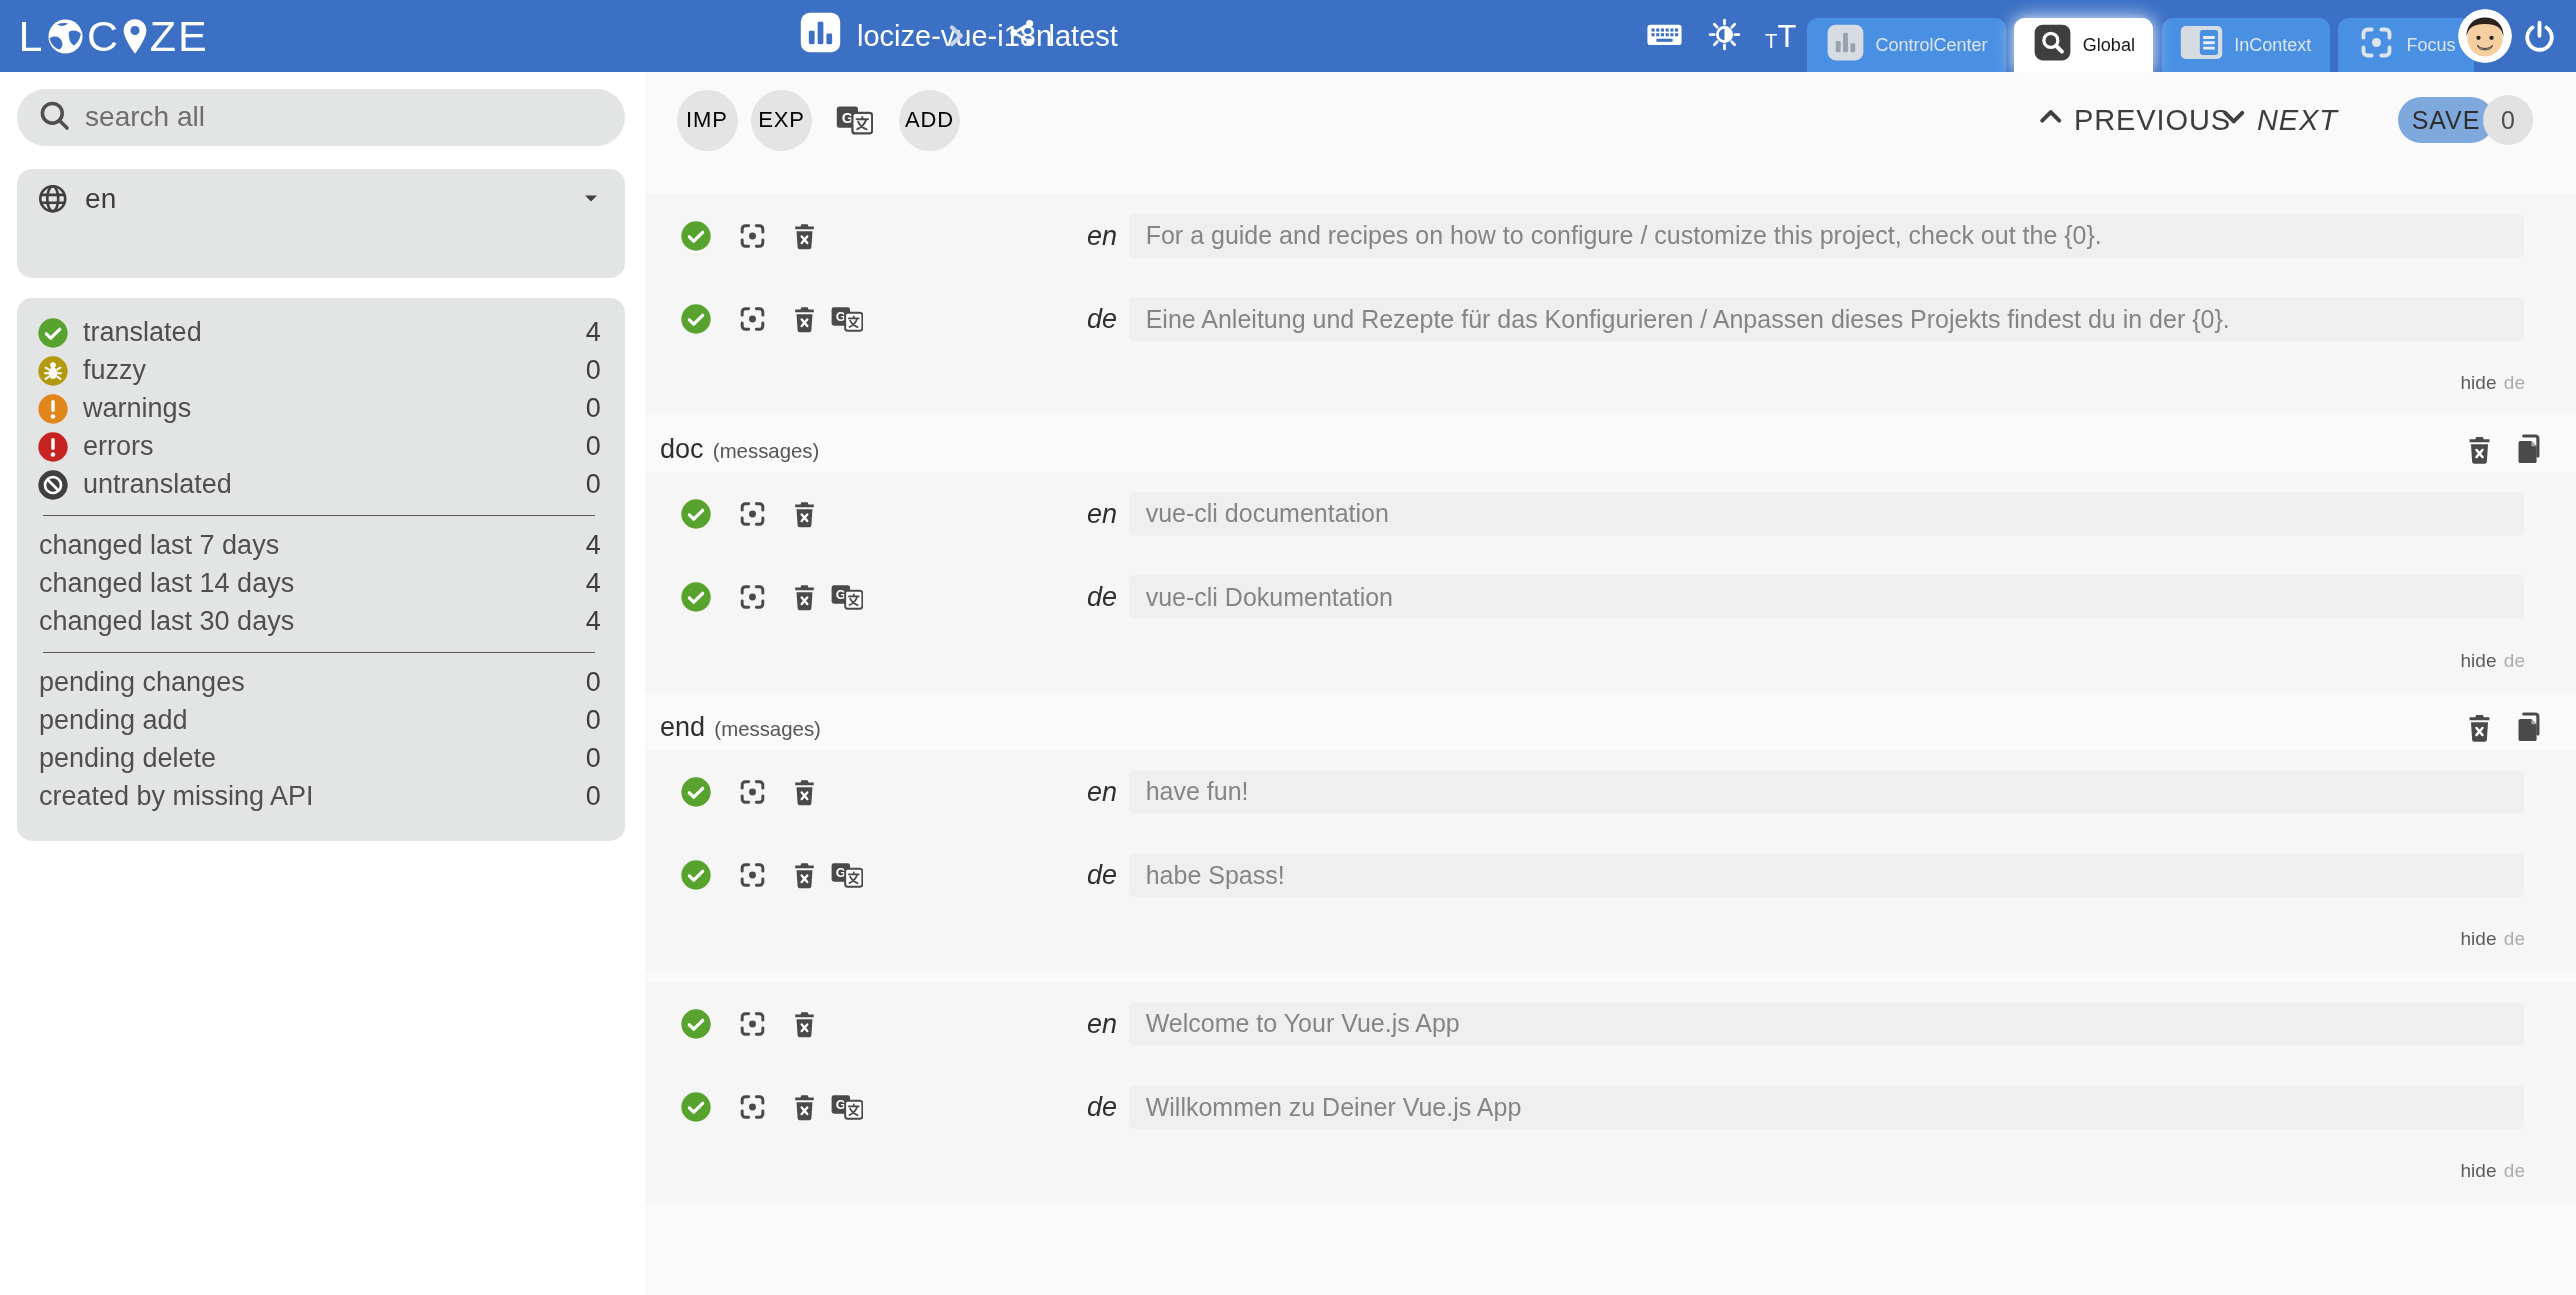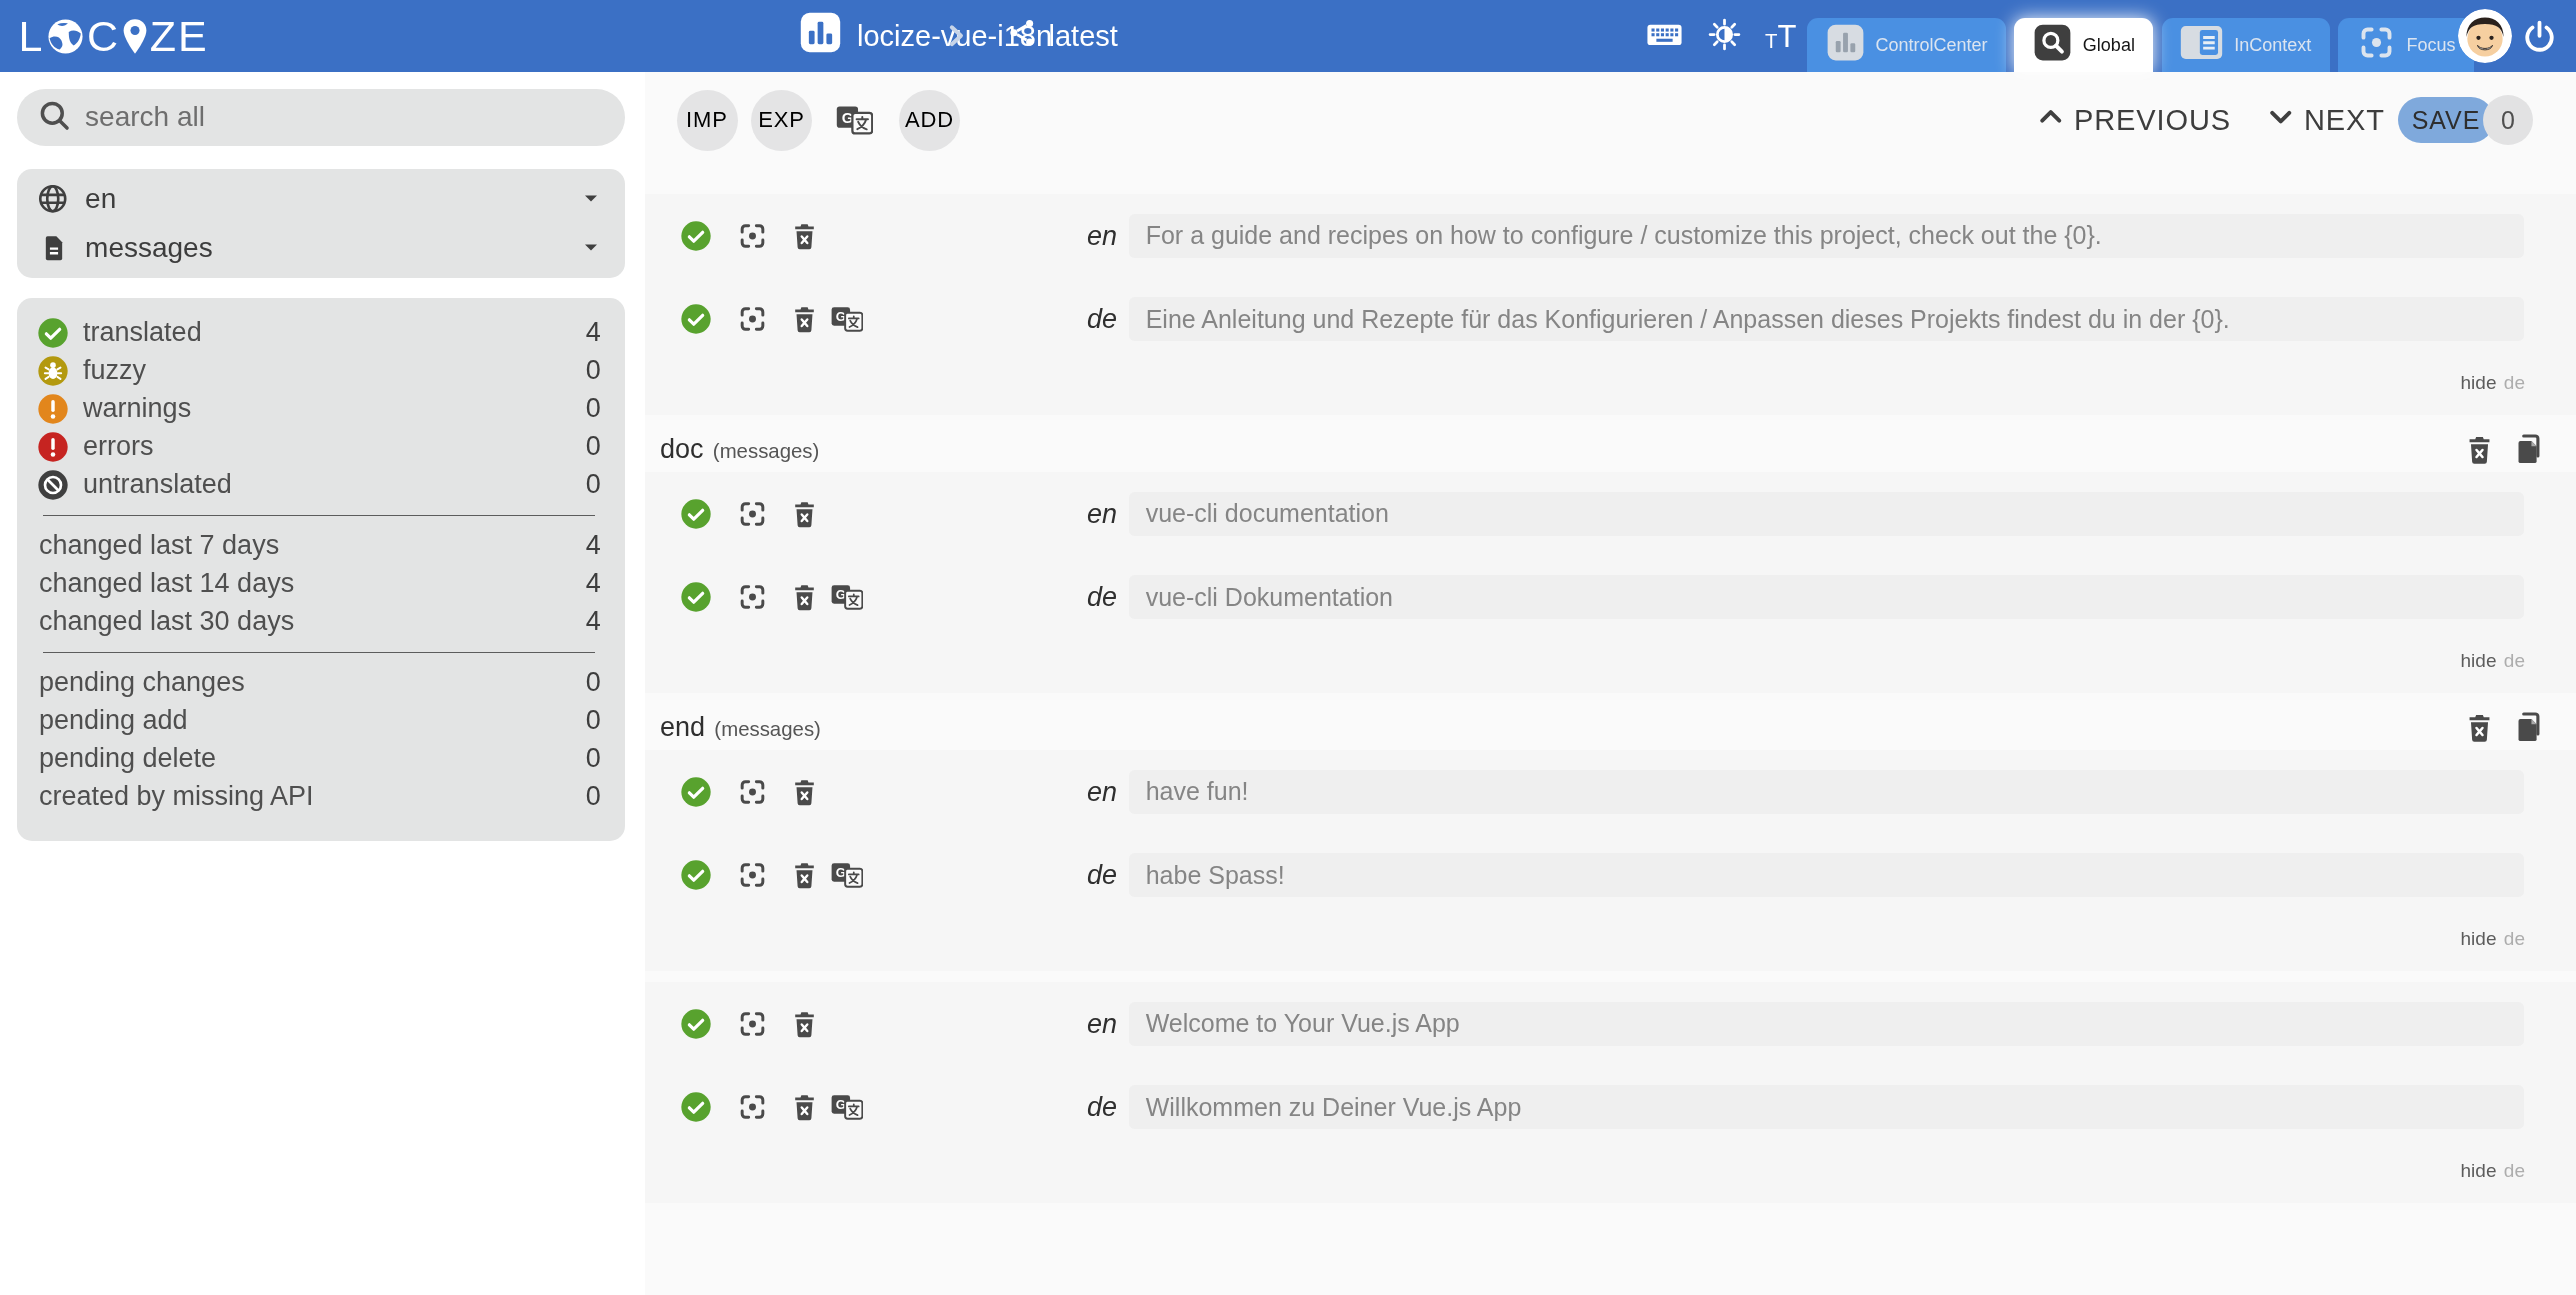--- a/index.html
+++ b/index.html
@@ -228,32 +228,20 @@
             <circle cx="12" cy="12" r="9.5" fill="none" stroke="#3f3f3f" stroke-width="2"></circle>
             <ellipse cx="12" cy="12" rx="4.2" ry="9.5" fill="none" stroke="#3f3f3f" stroke-width="2"></ellipse>
             <path d="M3 9h18M3 15h18" stroke="#3f3f3f" stroke-width="2"></path>
           </svg>
         </span>
       <span class="lbl">en</span>
       <span><svg viewBox="0 0 24 24" width="24" height="24">
             <path d="M6 9.5l6 6 6-6z" fill="#3f3f3f"></path>
           </svg></span>
     </div>
-    <div class="nsrow">
-      <span class="ic">
-          <svg viewBox="0 0 24 24" width="28" height="28" style="margin-left:2.8px">
-            <path d="M6.5 2h7.5l5 5v14a1.5 1.5 0 01-1.5 1.5h-11A1.5 1.5 0 015 21V3.5A1.5 1.5 0 016.5 2z" fill="#3f3f3f"></path>
-            <path d="M8.5 12.5h7M8.5 16.5h7" stroke="#fff" stroke-width="2"></path>
-          </svg>
-        </span>
-      <span class="lbl">messages</span>
-      <span><svg viewBox="0 0 24 24" width="24" height="24">
-            <path d="M6 9.5l6 6 6-6z" fill="#3f3f3f"></path>
-          </svg></span>
-    </div>
   </div>
 
   <div class="statbox">
     <div id="stats-main">
         <div class="strow">
           <span class="ic">
             <svg viewBox="0 0 24 24" width="32" height="32">
               <circle cx="12" cy="12" r="11" fill="#58a22e"></circle>
               <path d="M7 12.6l3.3 3.3L17 9.2" stroke="#fff" stroke-width="2.4" fill="none" stroke-linecap="round" stroke-linejoin="round"></path>
             </svg>
@@ -356,21 +344,21 @@
         <path d="M14.5 11.5h8M18.5 9.8v1.7M21.3 11.5c-1 3.2-3.2 5.6-6.3 7M15.6 13.3c1.2 2.6 3.3 4.4 6 5.3" stroke="#4a4a4a" stroke-width="1.4" fill="none" stroke-linecap="round"></path>
       </svg></span>
   <div class="circle-btn" style="left:254px;top:17.6px;">ADD</div>
 
   <div class="navlink" style="left:1390px;">
     <span><svg viewBox="0 0 24 24" width="31.5" height="31.5">
           <path d="M5.5 15L12 8.5 18.5 15" fill="none" stroke="#3f3f3f" stroke-width="3" stroke-linecap="round" stroke-linejoin="round"></path>
         </svg></span>
     <span>PREVIOUS</span>
   </div>
-  <div class="navlink" style="left:1620px;">
+  <div class="navlink" style="left:1573px;font-style:italic;">
     <span><svg viewBox="0 0 24 24" width="31.5" height="31.5">
           <path d="M5.5 9L12 15.5 18.5 9" fill="none" stroke="#3f3f3f" stroke-width="3" stroke-linecap="round" stroke-linejoin="round"></path>
         </svg></span>
     <span>NEXT</span>
   </div>
   <div class="savepill">SAVE</div>
   <div class="savecnt">0</div>
 
   <div class="groups" id="groups">
       <section class="group">

